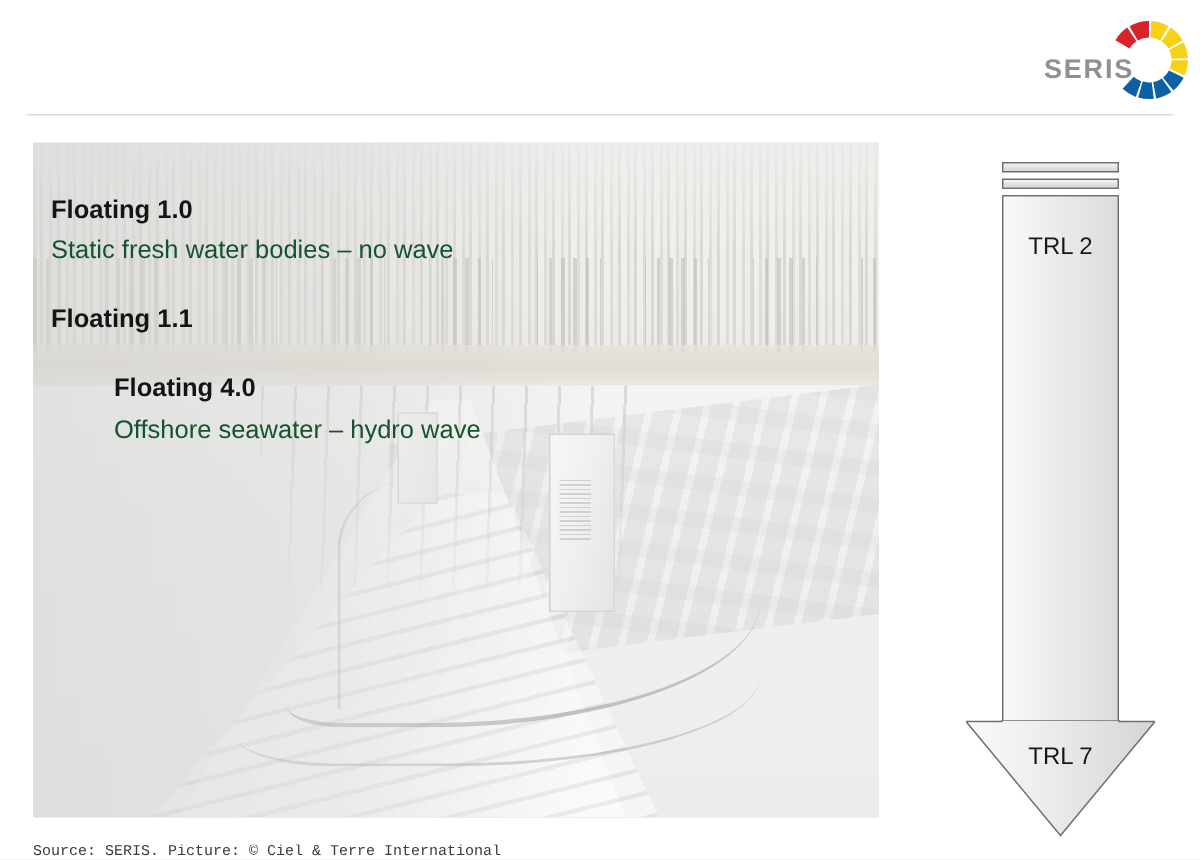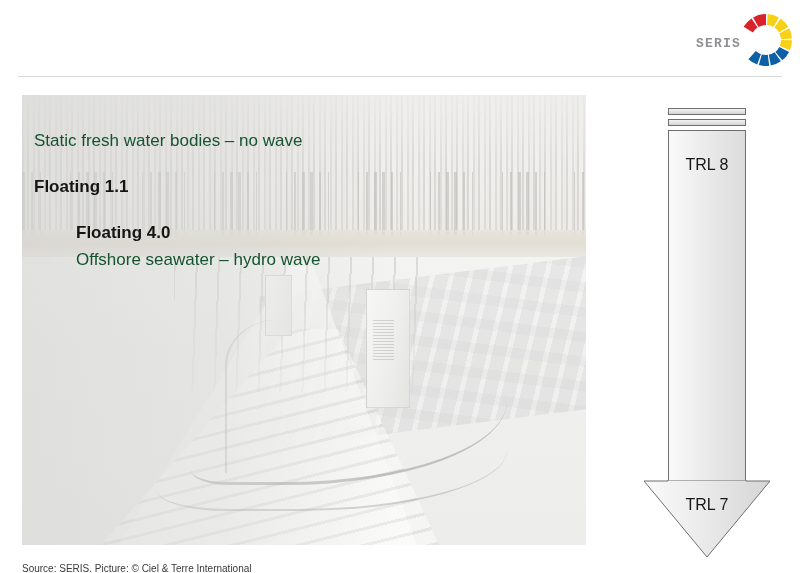--- a/index.html
+++ b/index.html
@@ -47,25 +47,25 @@
     position: absolute;
     left: 696px;
     top: 8px;
     width: 96px;
     height: 66px;
   }
   .logo-text {
     position: absolute;
     left: 0px;
     top: 28px;
-    font-size: 13px;
+    font-size: 18px;
     font-weight: 700;
     letter-spacing: 1.2px;
     color: #8f8f94;
-    font-family: Liberation Mono, monospace;
+    font-family: Liberation Sans, sans-serif;
   }
   .logo-mark {
     position: absolute;
     left: 40px;
     top: 2px;
     width: 60px;
     height: 60px;
   }
 
   
@@ -339,20 +339,21 @@
   
   .footer {
     position: absolute;
     left: 22px;
     top: 563px;
     width: 756px;
     font-size: 10px;
     color: #3a3a3a;
     white-space: nowrap;
     overflow: hidden;
+    font-family: Liberation Mono, monospace;
   }
 </style>
 </head>
 <body>
 
 <div class="slide">
 
   <div class="title-rule"></div>
 
   <div class="logo">
@@ -392,20 +393,21 @@
     <div class="ph-cabinet"></div>
     <div class="ph-cable1"></div>
     <div class="ph-cable2"></div>
     <div class="ph-cable3"></div>
     <div class="ph-wash"></div>
     <div class="ph-textscrim"></div>
   </div>
 
   <div class="segments">
     <div class="seg">
+      <div class="seg-title">Floating 1.0</div>
       <div class="seg-desc">Static fresh water bodies – no wave</div>
     </div>
     <div class="seg">
       <div class="seg-title">Floating 1.1</div>
     </div>
     <div class="seg">
       <div class="seg-title">Floating 4.0</div>
       <div class="seg-desc">Offshore seawater – hydro wave</div>
     </div>
   </div>
@@ -419,19 +421,19 @@
         <defs>
           <linearGradient id="ahg" x1="0" y1="0" x2="1" y2="0">
             <stop offset="0%" stop-color="#fafafa"></stop>
             <stop offset="40%" stop-color="#ededed"></stop>
             <stop offset="100%" stop-color="#d5d5d5"></stop>
           </linearGradient>
         </defs>
         <polygon points="24,0 102,0 102,1 126,1 63,77 0,1 24,1" fill="url(#ahg)" stroke="#6f6f6f" stroke-width="1"></polygon>
       </svg>
     </div>
-    <div class="trl-top">TRL 8</div>
+    <div class="trl-top">TRL 2</div>
     <div class="trl-bottom">TRL 7</div>
   </div>
 
   <div class="footer">Source: SERIS. Picture: © Ciel &amp; Terre International</div>
 
 </div>
 
 </body></html>

